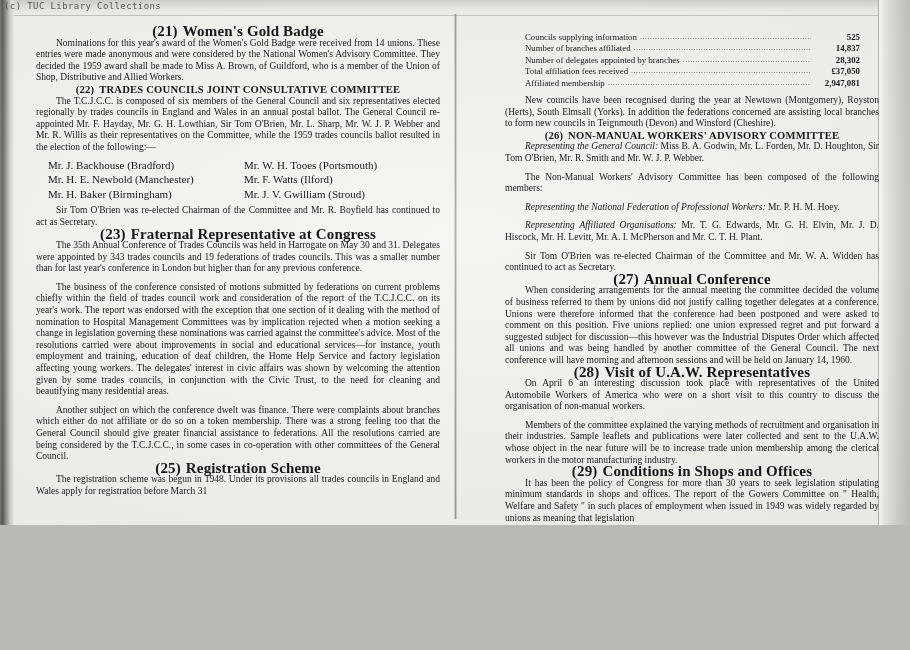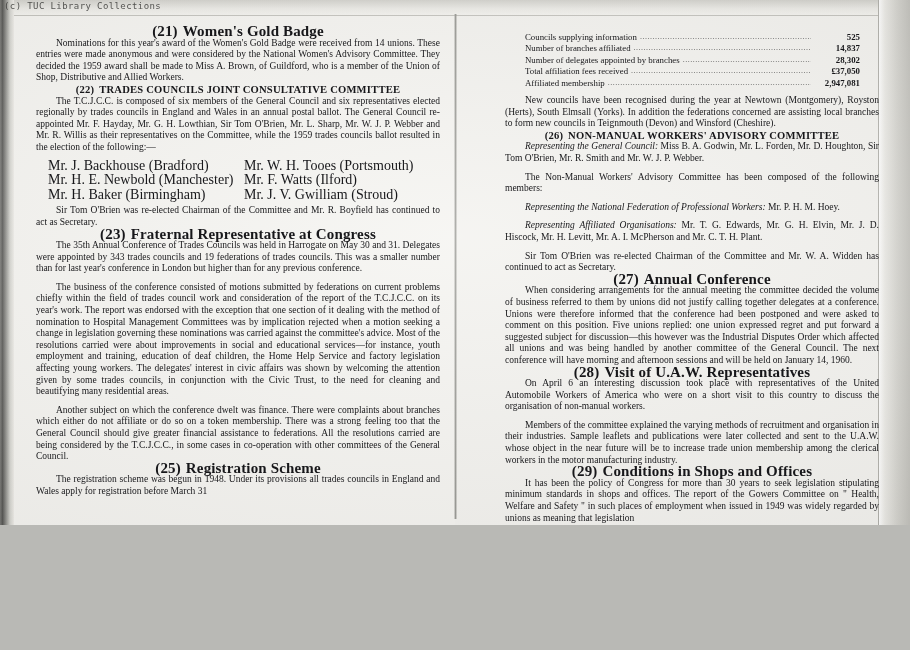--- a/index.html
+++ b/index.html
@@ -142,29 +142,29 @@
   p.body + p.body { margin-top: 7px; }
   p.body.no-indent { text-indent: 0; }
 
   
   .name-list {
     margin: 6px 0 5px 0;
     display: grid;
     grid-template-columns: 50% 50%;
     row-gap: 3px;
     padding-left: 12px;
-    font-size: 14px;
+    font-size: 11px;
   }
   .name-list .cell { white-space: nowrap; }
 
   
   .stats {
-    margin: 6px 15px 6px 0;
+    margin: 6px 0 6px 0;
     padding-left: 20px;
-    padding-right: 4px;
+    padding-right: 19px;
     font-size: 8.8px;
     line-height: 11.4px;
     font-family: Liberation Serif, serif;
   }
   .stats-row {
     display: flex;
     align-items: baseline;
     width: 100%;
   }
   .stats-label { white-space: nowrap; }

